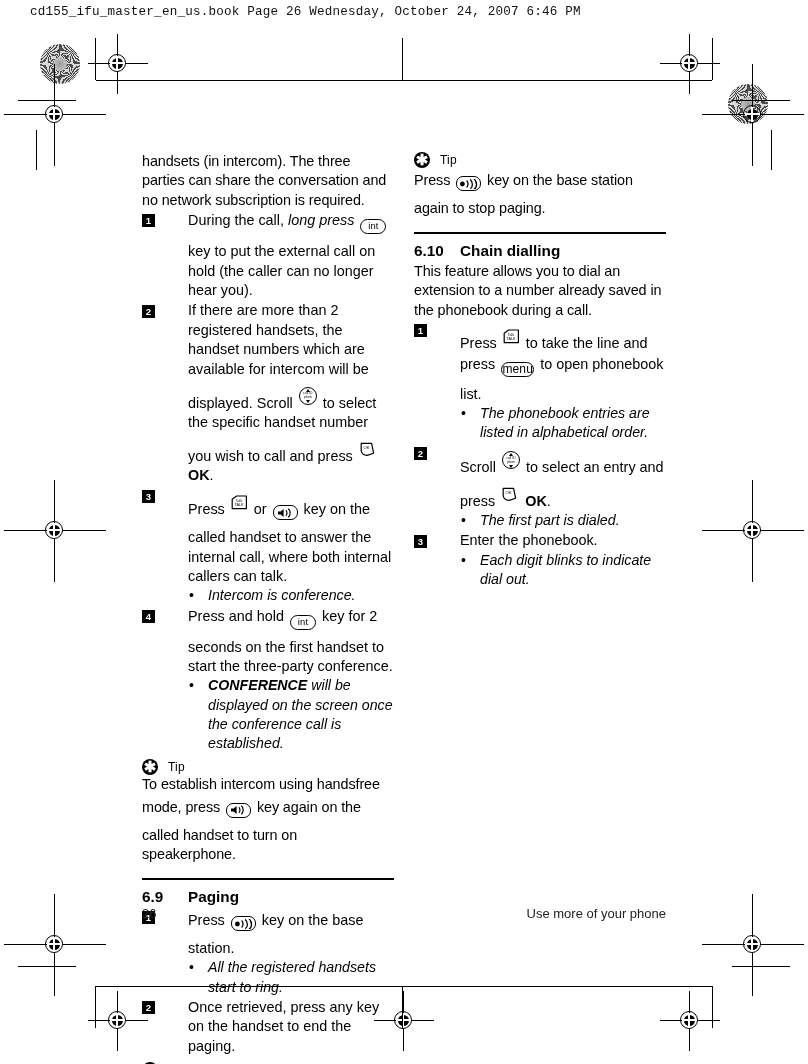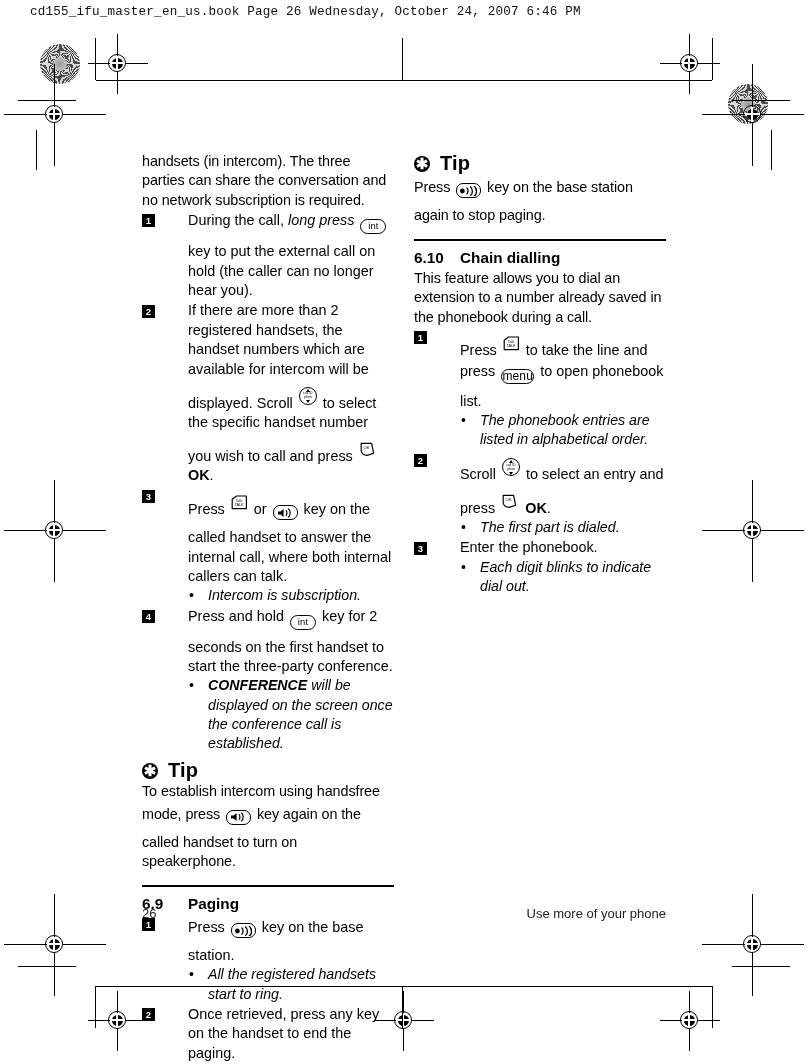--- a/index.html
+++ b/index.html
@@ -46,21 +46,21 @@
   .step .num{position:absolute;left:0;top:3.2px;width:13px;height:13px;background:#000;color:#fff;
      font-size:9.5px;font-weight:bold;line-height:13px;text-align:center;}
   .bullet{position:relative;padding-left:66px;font-size:14.2px;line-height:19.2px;font-style:italic;}
   .bullet .bdot{position:absolute;left:47px;top:0;font-style:normal;font-size:14px;}
 
   i{font-style:italic;}
   b{font-weight:bold;}
 
   
   .callout{margin-top:6px;display:flex;align-items:center;gap:10px;}
-  .callout .ctitle{font-size:20px;font-weight:bold;letter-spacing:.2px;}
+  .callout .ctitle{font-size:12px;font-weight:normal;letter-spacing:.2px;}
 
   .ico{width:16px;height:16px;flex:0 0 16px;position:relative;}
   .ico-tip{border-radius:50%;background:#000;}
   .ico-tip .ast{position:absolute;inset:0;color:#fff;font-size:15px;line-height:16px;text-align:center;
       font-weight:bold;}
   .ico-note{border-radius:50%;background:#000;}
   .ico-note:before{content:"";position:absolute;left:1px;top:5px;width:14px;height:2px;background:#fff;}
   .ico-note:after{content:"";position:absolute;left:1px;top:9.5px;width:14px;height:2px;background:#fff;}
 
   .secrule{height:1.6px;background:#000;margin:14px 0 8px 0;width:100%;}
@@ -210,21 +210,21 @@
               <path d="M1.2 4.2 L5.6 1 L15.4 1 L15.4 13.6 L1.2 13.6 Z" fill="#fff" stroke="#000" stroke-width="1.2" stroke-linejoin="round"></path>
               <text x="8" y="7.2" font-size="3.6" text-anchor="middle" font-family="Liberation Sans, sans-serif">Talk</text>
               <text x="8" y="11.4" font-size="3.8" text-anchor="middle" font-family="Liberation Sans, sans-serif">TALK</text>
             </svg></span><span> or </span><span class="key k-spk">
             <svg width="17" height="10" viewBox="0 0 17 10">
               <path d="M1 3.4h2.6L6.6 1v8L3.6 6.6H1z" fill="#000"></path>
               <path d="M8.8 2.2c1.5.8 1.5 4.8 0 5.6" stroke="#000" stroke-width="1.2" fill="none"></path>
               <path d="M11.2 .8c2.6 1.5 2.6 7 0 8.4" stroke="#000" stroke-width="1.2" fill="none"></path>
             </svg>
           </span><span> key on the called handset to answer the internal call, where both internal callers can talk.</span></div>
-        <div class="bullet"><span class="bdot">•</span><i>Intercom is subscription.</i></div>
+        <div class="bullet"><span class="bdot">•</span><i>Intercom is conference.</i></div>
         <div class="step"><span class="num">4</span><span>Press and hold </span><span class="key k-int">int</span><span> key for 2 seconds on the first handset to start the three-party conference.</span></div>
         <div class="bullet"><span class="bdot">•</span><b>CONFERENCE</b><i> will be displayed on the screen once the conference call is established.</i></div>
       </div>
 
     <div class="callout">
       <span class="ico ico-tip">
           <span class="ast">✱</span>
         </span>
       <span class="ctitle">Tip</span>
     </div>

